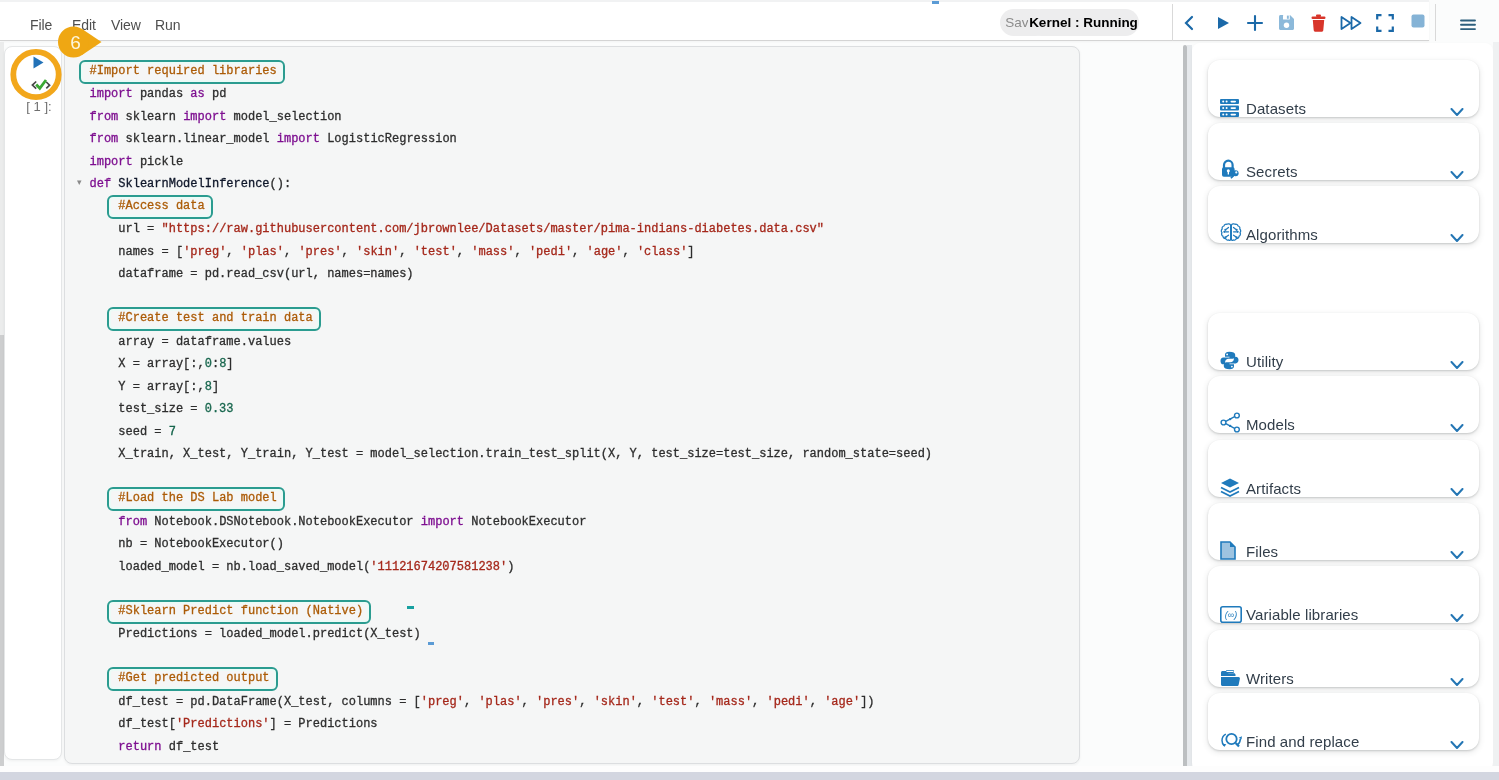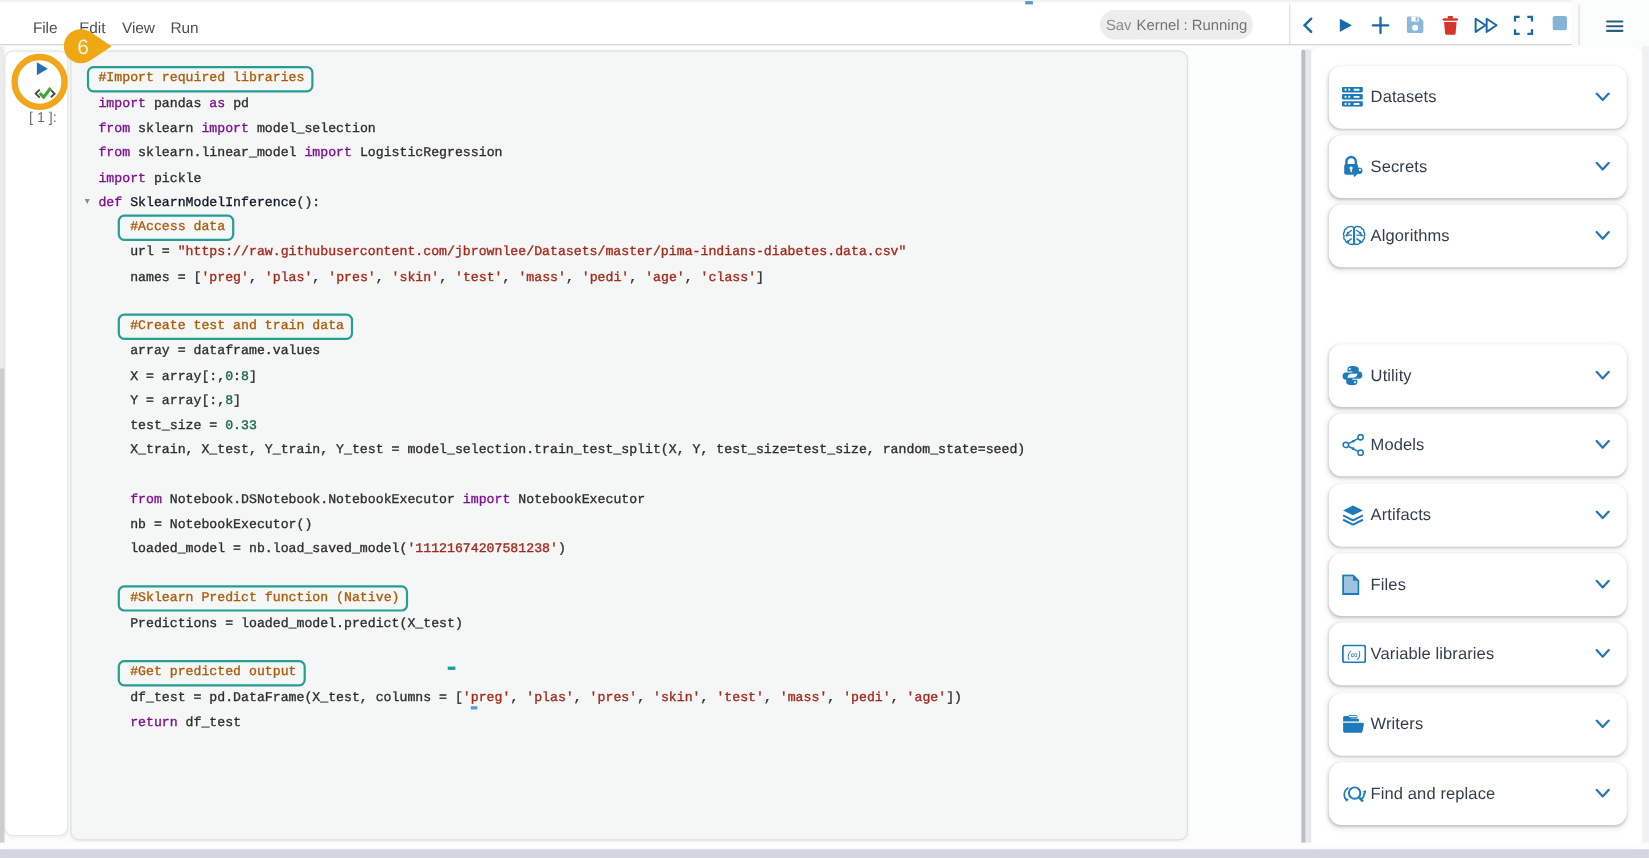--- a/index.html
+++ b/index.html
@@ -49,37 +49,37 @@
 #badge { position:absolute; left:58px; top:23px; }
 #badge text { font-family:"Liberation Sans"; }
 
 
 #rscroll { position:absolute; left:1183px; top:45px; width:4px; height:725px; background:#bcbfc1; border-radius:2px; }
 #rtrack { position:absolute; left:1187px; top:45px; width:5px; height:725px; background:#e6e9ec; }
 #sidepanel { position:absolute; left:1192px; top:43px; width:301px; height:727px;
   background:#fff; border-radius:8px; box-shadow:0 1px 3px rgba(0,0,0,.05); }
 .card { position:absolute; left:16px; width:271px; height:57px; background:#fff; border-radius:12px;
   box-shadow:0 1px 2px rgba(60,64,67,.20), 0 2px 6px rgba(60,64,67,.14);
-  display:flex; align-items:center; padding:0 15px 0 12px; }
+  display:flex; align-items:flex-end; padding:0 15px 0 12px; }
 .cic { width:24px; display:flex; align-items:center; }
 .clab { margin-left:2px; font-size:15px; color:#323e4a; letter-spacing:.1px; }
 .chev { margin-left:auto; }
 #botband { position:absolute; left:0; top:772px; width:1499px; height:8px; background:#d3d6e0; }
 #rstrip { position:absolute; left:1493px; top:42px; width:6px; height:730px; background:#eff1f2; }
 #botband2 { position:absolute; left:0; top:766px; width:1499px; height:6px; background:#fdfdfd; }
 </style></head>
 <body>
 
 <div id="topbar">
   <span class="menu" style="left:30px">File</span>
   <span class="menu" style="left:72px">Edit</span>
   <span class="menu" style="left:111px">View</span>
   <span class="menu" style="left:155px">Run</span>
   <span class="pill" style="left:1000px; width:49px; color:#8c8c8c;">Saved</span>
-  <span class="pill" style="left:1028px; width:111px; color:#737373;">Kernel : Running</span>
+  <span class="pill" style="left:1028px; width:111px; color:#000000;font-weight:bold;">Kernel : Running</span>
   <span class="tdiv" style="left:1172px"></span>
   <span class="tbi" style="left:1181px"><svg width="16" height="18" viewBox="0 0 16 18">
         <path d="M11 3L5 9l6 6" fill="none" stroke="#1b69a8" stroke-width="2.2" stroke-linecap="round"></path>
       </svg></span>
 <span class="tbi" style="left:1215px"><svg width="16" height="18" viewBox="0 0 16 18">
         <path d="M3 3v12l11-6z" fill="#1b69a8"></path>
       </svg></span>
 <span class="tbi" style="left:1246px"><svg width="18" height="18" viewBox="0 0 18 18">
         <path d="M9 2v14M2 9h14" stroke="#1b69a8" stroke-width="2.1" stroke-linecap="round"></path>
       </svg></span>
@@ -134,37 +134,41 @@
   <div id="code">
 <div class="ln"><span class="cbox" style="margin-left:-11px;padding-left:9px">#Import required libraries</span></div>
       <div class="ln"><span class="k">import</span> pandas <span class="k">as</span> pd</div>
       <div class="ln"><span class="k">from</span> sklearn <span class="k">import</span> model_selection</div>
       <div class="ln"><span class="k">from</span> sklearn.linear_model <span class="k">import</span> LogisticRegression</div>
       <div class="ln"><span class="k">import</span> pickle</div>
       <div class="ln"><span class="k">def</span> <span class="d">SklearnModelInference</span>():</div>
       <div class="ln">    <span class="cbox" style="margin-left:-11px;padding-left:9px">#Access data</span></div>
       <div class="ln">    url = <span class="s">"https://raw.githubusercontent.com/jbrownlee/Datasets/master/pima-indians-diabetes.data.csv"</span></div>
       <div class="ln">    names = [<span class="s">'preg'</span>, <span class="s">'plas'</span>, <span class="s">'pres'</span>, <span class="s">'skin'</span>, <span class="s">'test'</span>, <span class="s">'mass'</span>, <span class="s">'pedi'</span>, <span class="s">'age'</span>, <span class="s">'class'</span>]</div>
+      <div class="ln">    dataframe = pd.read_csv(url, names=names)</div>
       <div class="ln"></div>
       <div class="ln">    <span class="cbox" style="margin-left:-11px;padding-left:9px">#Create test and train data</span></div>
       <div class="ln">    array = dataframe.values</div>
       <div class="ln">    X = array[:,<span class="n">0</span>:<span class="n">8</span>]</div>
       <div class="ln">    Y = array[:,<span class="n">8</span>]</div>
       <div class="ln">    test_size = <span class="n">0.33</span></div>
+      <div class="ln">    seed = <span class="n">7</span></div>
       <div class="ln">    X_train, X_test, Y_train, Y_test = model_selection.train_test_split(X, Y, test_size=test_size, random_state=seed)</div>
       <div class="ln"></div>
+      <div class="ln">    <span class="cbox" style="margin-left:-11px;padding-left:9px">#Load the DS Lab model</span></div>
       <div class="ln">    <span class="k">from</span> Notebook.DSNotebook.NotebookExecutor <span class="k">import</span> NotebookExecutor</div>
       <div class="ln">    nb = NotebookExecutor()</div>
       <div class="ln">    loaded_model = nb.load_saved_model(<span class="s">'11121674207581238'</span>)</div>
       <div class="ln"></div>
       <div class="ln">    <span class="cbox" style="margin-left:-11px;padding-left:9px">#Sklearn Predict function (Native)</span></div>
       <div class="ln">    Predictions = loaded_model.predict(X_test)</div>
       <div class="ln"></div>
       <div class="ln">    <span class="cbox" style="margin-left:-11px;padding-left:9px">#Get predicted output</span></div>
       <div class="ln">    df_test = pd.DataFrame(X_test, columns = [<span class="s">'preg'</span>, <span class="s">'plas'</span>, <span class="s">'pres'</span>, <span class="s">'skin'</span>, <span class="s">'test'</span>, <span class="s">'mass'</span>, <span class="s">'pedi'</span>, <span class="s">'age'</span>])</div>
+      <div class="ln">    df_test[<span class="s">'Predictions'</span>] = Predictions</div>
       <div class="ln">    <span class="k">return</span> df_test</div>
   </div>
   <div id="foldmark">▾</div>
   <span class="cursor1"></span>
   <span class="cursor2"></span>
 </div>
 
 <span id="badge"><svg width="46" height="38" viewBox="0 0 46 38">
   <path d="M24.1 6.1 L43.5 19 L24.1 31.9 Z" fill="#efa713"></path>
   <circle cx="15.5" cy="19" r="15.5" fill="#efa713"></circle>

